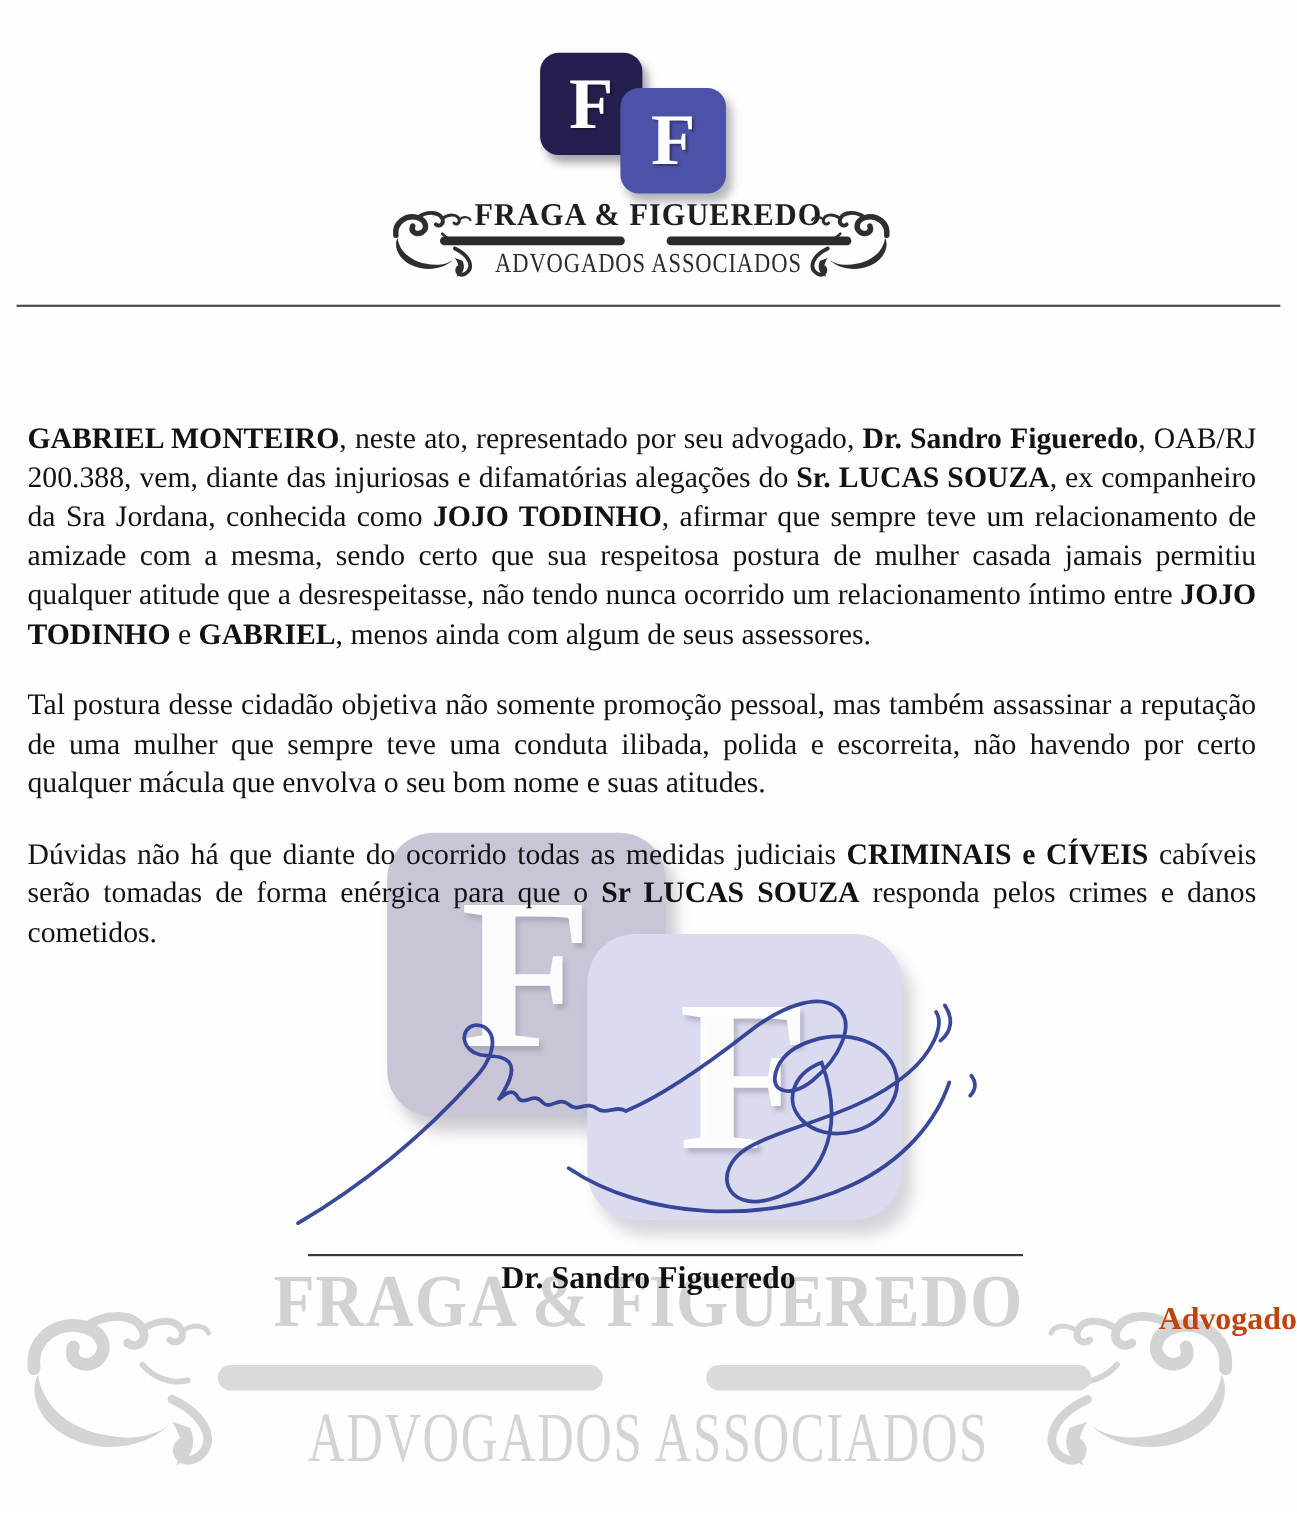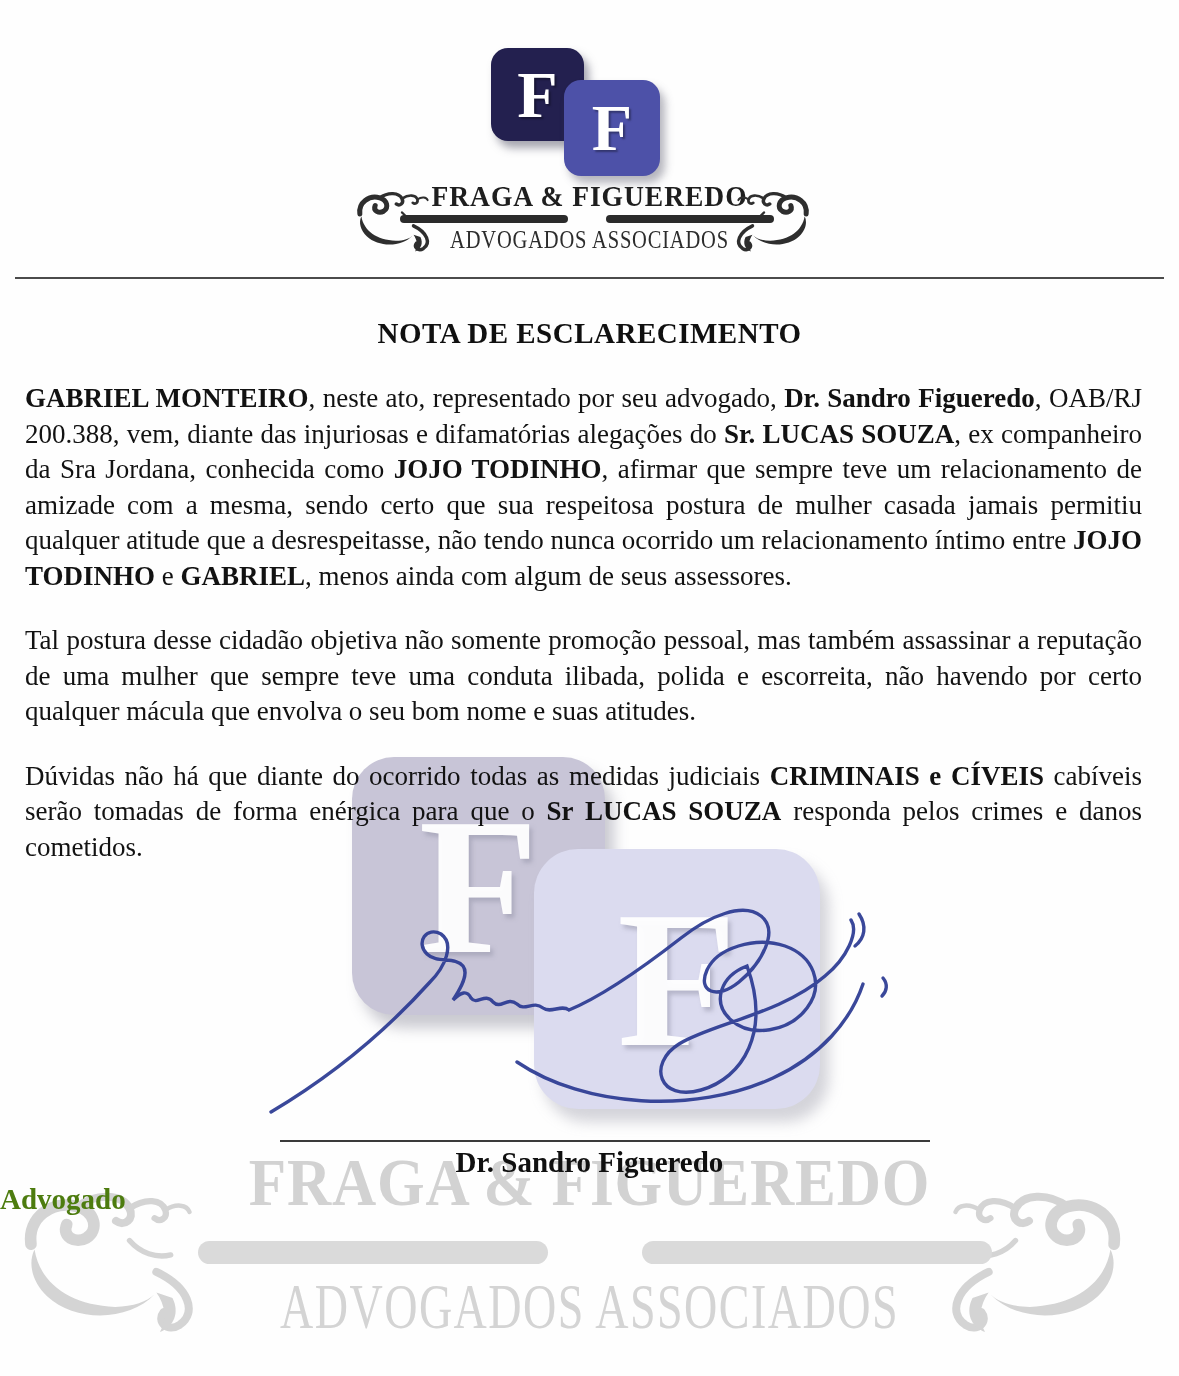--- a/index.html
+++ b/index.html
@@ -90,22 +90,22 @@
   }
   .body-text b{font-weight:bold;}
   
   .signature{position:absolute;left:255px;top:862px;width:660px;height:275px;z-index:2;pointer-events:none;}
   .sig-rule{position:absolute;top:1140px;left:280px;width:650px;height:2px;background:#3a3a3a;z-index:2;}
   .sig-name{
     position:absolute;top:1146px;left:0;width:100%;text-align:center;
     font-size:29px;font-weight:bold;color:#101010;z-index:2;
   }
   .sig-role{
-    position:absolute;top:1183px;left:0;width:100%;text-align:left;
-    font-size:29px;font-weight:bold;color:#4d7c0f;z-index:2;
+    position:absolute;top:1183px;left:0;width:100%;text-align:right;
+    font-size:29px;font-weight:bold;color:#c2410c;z-index:2;
   }
   .defs-svg{position:absolute;width:0;height:0;overflow:hidden;}
 </style>
 </head>
 <body>
 
 <svg class="defs-svg" xmlns="http://www.w3.org/2000/svg" aria-hidden="true">
   <symbol id="flourish" viewBox="0 0 240 170">
     <g fill="none" stroke="currentColor" stroke-linecap="round">
       <path d="M10,64 C6,34 34,14 62,22 C82,28 86,48 72,57 C60,64 44,56 50,42" stroke-width="13"></path>
@@ -155,21 +155,20 @@
     <svg class="flourish hdr-fl-right">
         <use href="#flourish"></use>
       </svg>
     <div class="hdr-bar hdr-bar-left"></div>
     <div class="hdr-bar hdr-bar-right"></div>
     <div class="hdr-sub">ADVOGADOS ASSOCIADOS</div>
   </header>
 
   <div class="top-rule"></div>
 
-  <h1 class="doc-title">NOTA DE ESCLARECIMENTO</h1>
 
   <main class="body-text">
     <p><b>GABRIEL MONTEIRO</b><span>, neste ato, representado por seu advogado, </span><b>Dr. Sandro Figueredo</b><span>, OAB/RJ 200.388, vem, diante das injuriosas e difamatórias alegações do </span><b>Sr. LUCAS SOUZA</b><span>, ex companheiro da Sra Jordana, conhecida como </span><b>JOJO TODINHO</b><span>, afirmar que sempre teve um relacionamento de amizade com a mesma, sendo certo que sua respeitosa postura de mulher casada jamais permitiu qualquer atitude que a desrespeitasse, não tendo nunca ocorrido um relacionamento íntimo entre </span><b>JOJO TODINHO</b><span> e </span><b>GABRIEL</b><span>, menos ainda com algum de seus assessores.</span></p>
     <p><span>Tal postura desse cidadão objetiva não somente promoção pessoal, mas também assassinar a reputação de uma mulher que sempre teve uma conduta ilibada, polida e escorreita, não havendo por certo qualquer mácula que envolva o seu bom nome e suas atitudes.</span></p>
     <p><span>Dúvidas não há que diante do ocorrido todas as medidas judiciais </span><b>CRIMINAIS e CÍVEIS</b><span> cabíveis serão tomadas de forma enérgica para que o </span><b>Sr LUCAS SOUZA</b><span> responda pelos crimes e danos cometidos.</span></p>
   </main>
 
   <svg class="signature" viewBox="0 0 660 275" xmlns="http://www.w3.org/2000/svg">
     <g fill="none" stroke="#2c3b93" stroke-width="3.4" stroke-linecap="round" opacity="0.93">
       <path d="M16,250 C75,215 130,170 175,120 C190,105 200,82 186,72 C172,64 160,80 172,92 C182,102 200,94 208,104 C214,112 206,126 198,138 C206,130 212,128 216,136 C222,144 230,130 238,140 C246,148 252,134 262,142 C270,150 278,138 288,146 C296,152 306,142 314,148 C348,134 390,104 426,76 C454,54 488,40 506,54 C524,68 508,100 484,120 C462,138 442,130 452,108 C462,86 500,74 530,84 C558,94 570,122 552,146 C534,170 496,176 476,158 C456,140 466,114 492,104 C516,170 488,216 446,228 C404,240 392,202 424,182 C456,162 526,152 570,114 C592,96 604,70 596,58"></path>

